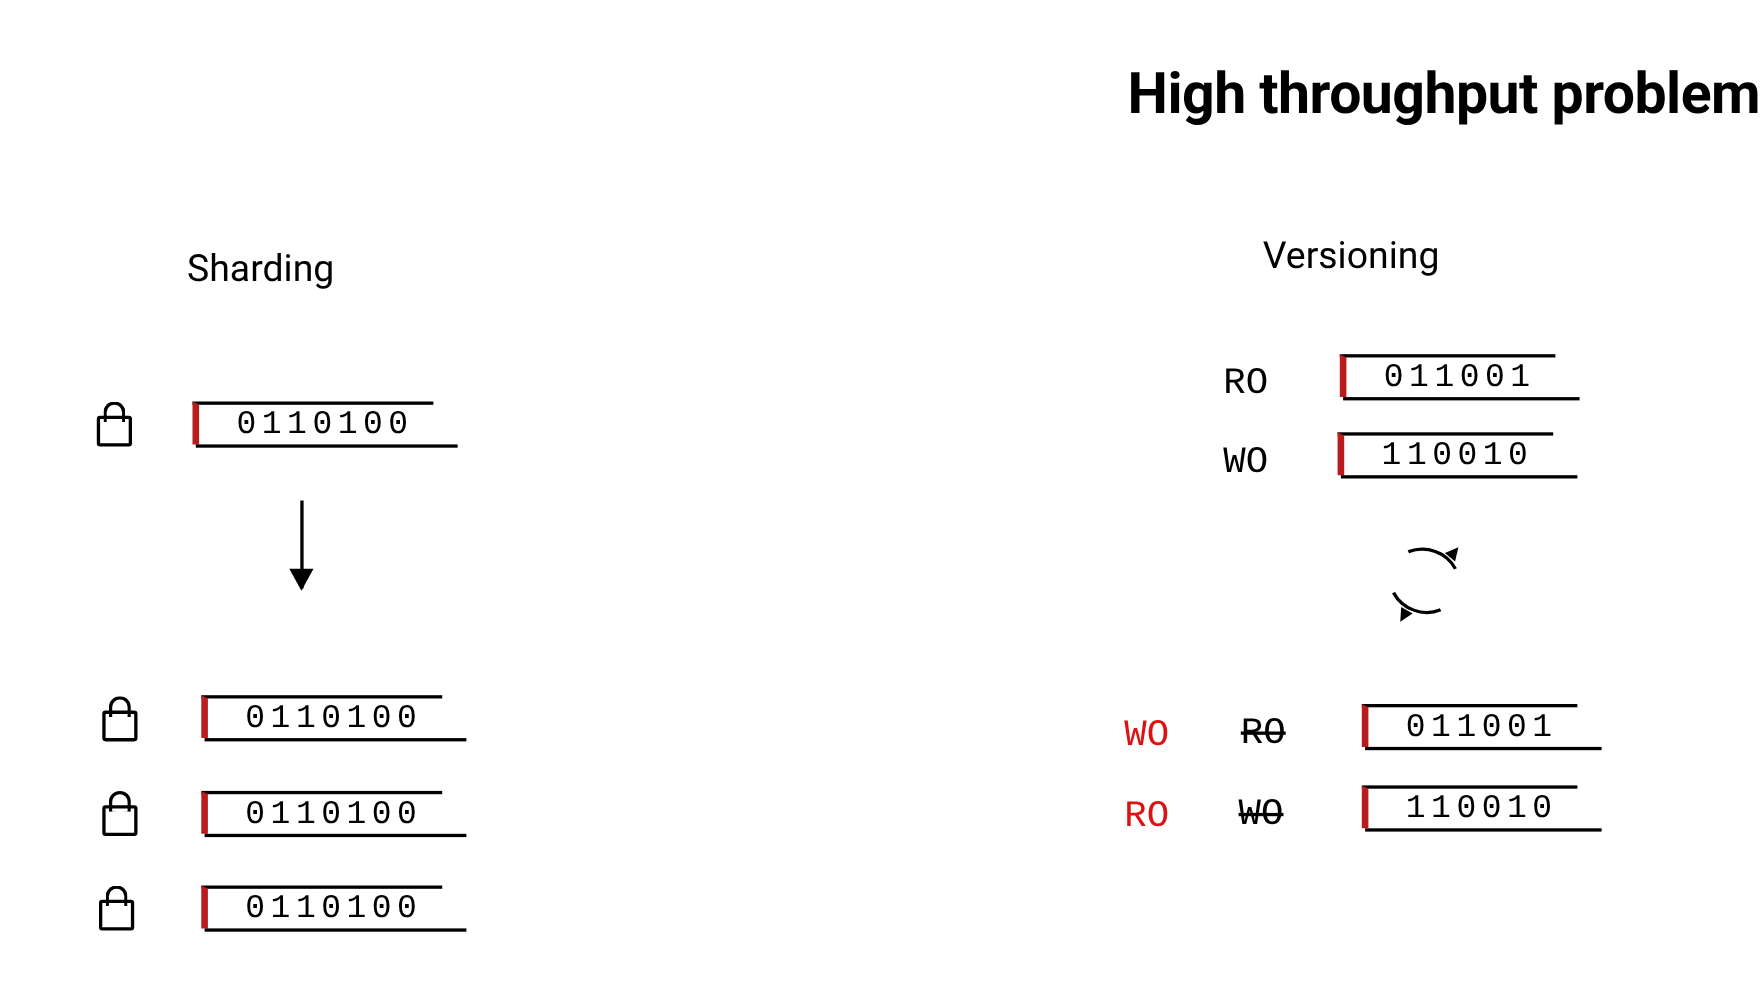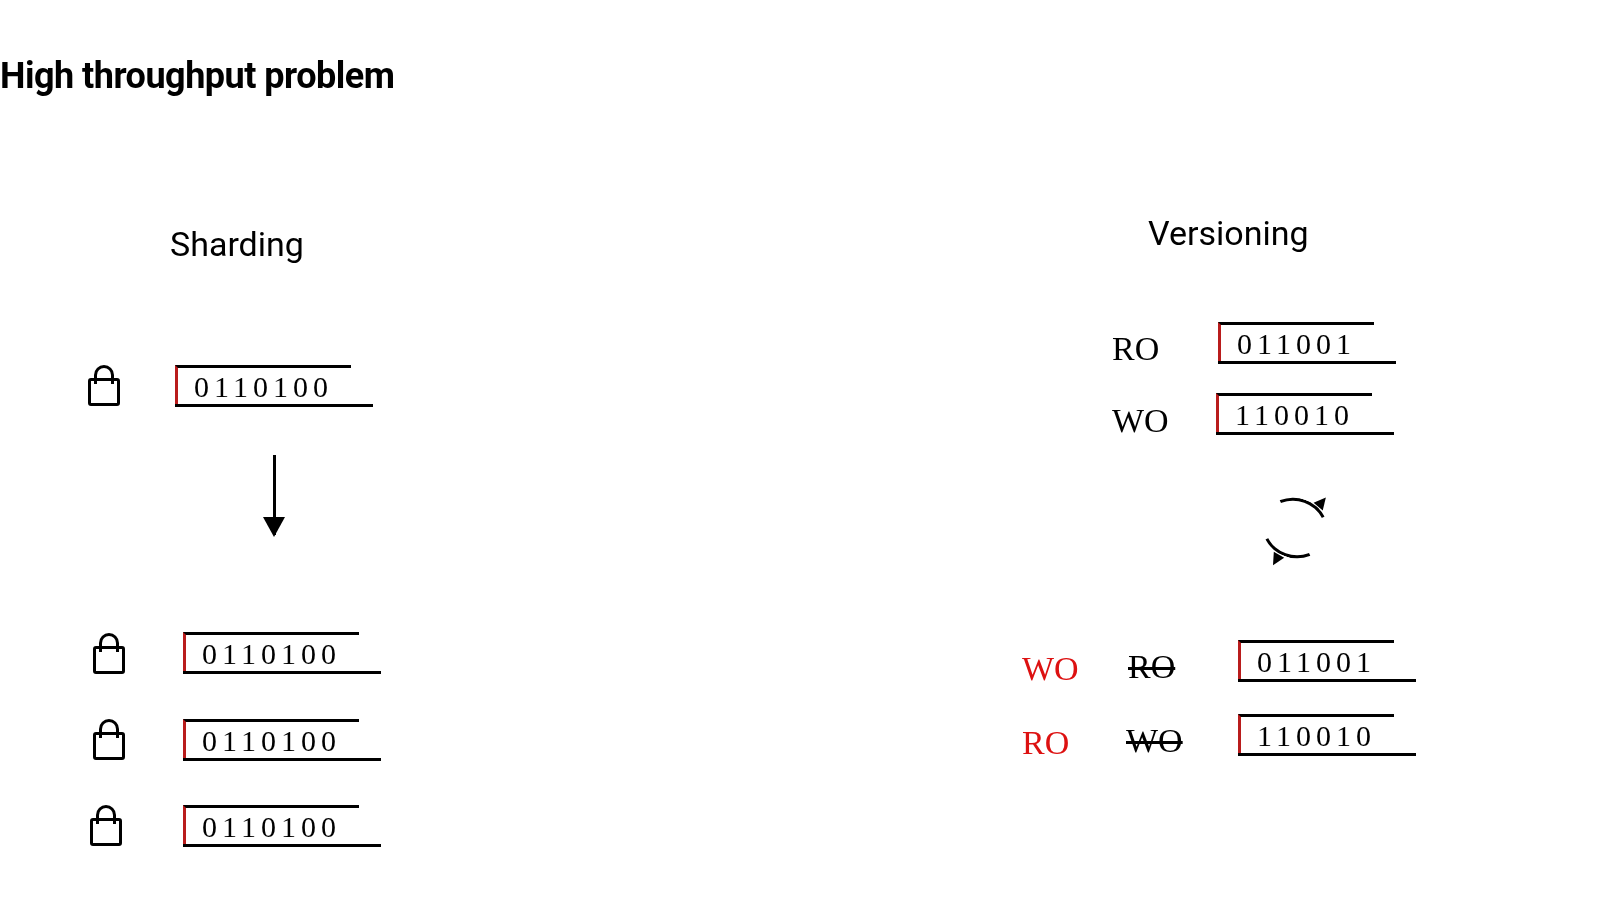--- a/index.html
+++ b/index.html
@@ -1,19 +1,19 @@
 <!DOCTYPE html>
 <html><head>
 <meta charset="utf-8">
 <style>
   html,body{margin:0;padding:0;width:1600px;height:900px;background:#fff;font-family:-apple-system,BlinkMacSystemFont,"Segoe UI",Roboto,Helvetica,Arial,sans-serif;color:#000}
-  .title{position:absolute;left:0;right:0;top:55px;text-align:left;font-size:36px;font-weight:700;letter-spacing:-0.5px}
+  .title{position:absolute;left:0;right:0;top:55px;text-align:right;font-size:52px;font-weight:700;letter-spacing:-0.5px}
   .subtitle{position:absolute;font-size:34px}
-  .hand{font-family:Liberation Serif, serif}
-  .databox{position:absolute;display:inline-block;font-size:30px;letter-spacing:5px;padding:2px 18px 0 16px;border-top:3px solid #000;border-left:3px solid #b91c1c;border-right:none;border-bottom:none}
+  .hand{font-family:Liberation Mono, monospace}
+  .databox{position:absolute;display:inline-block;font-size:30px;letter-spacing:5px;padding:2px 18px 0 34px;border-top:3px solid #000;border-left:6px solid #b91c1c;border-right:none;border-bottom:none}
   .databox::after{content:"";position:absolute;left:-3px;right:-22px;bottom:-3px;height:3px;background:#000}
   .lock{position:absolute;width:26px;height:22px;border:3px solid #000;border-radius:3px}
   .lock::before{content:"";position:absolute;left:3px;top:-16px;width:14px;height:16px;border:3px solid #000;border-bottom:none;border-top-left-radius:10px;border-top-right-radius:10px}
   .arrowdown{position:absolute;width:3px;background:#000}
   .arrowdown::after{content:"";position:absolute;left:-10px;bottom:-2px;width:0;height:0;border-left:11px solid transparent;border-right:11px solid transparent;border-top:20px solid #000}
   .lbl{position:absolute;font-size:34px}
   .strike{text-decoration:line-through;text-decoration-thickness:3px}
   .red{color:#d11}
   .cycle{position:absolute;width:70px;height:64px}
   .cycle-arc{position:absolute;width:60px;height:54px;border:3px solid #000;border-radius:50%;border-left-color:transparent;border-right-color:transparent;transform:rotate(20deg)}

